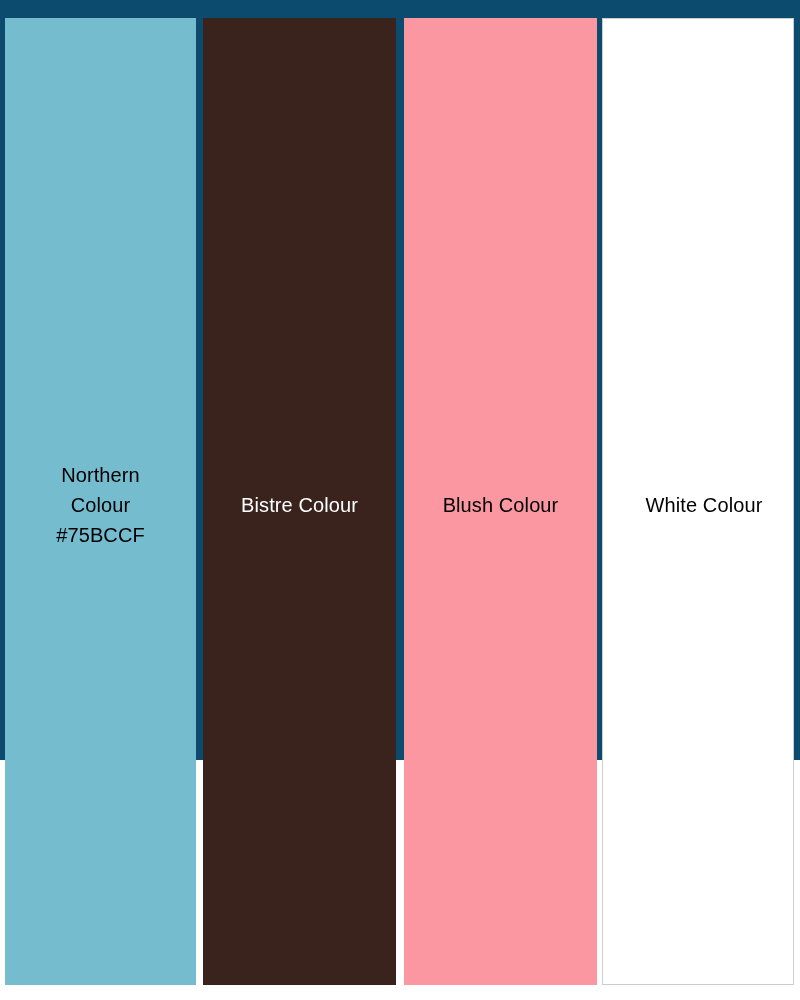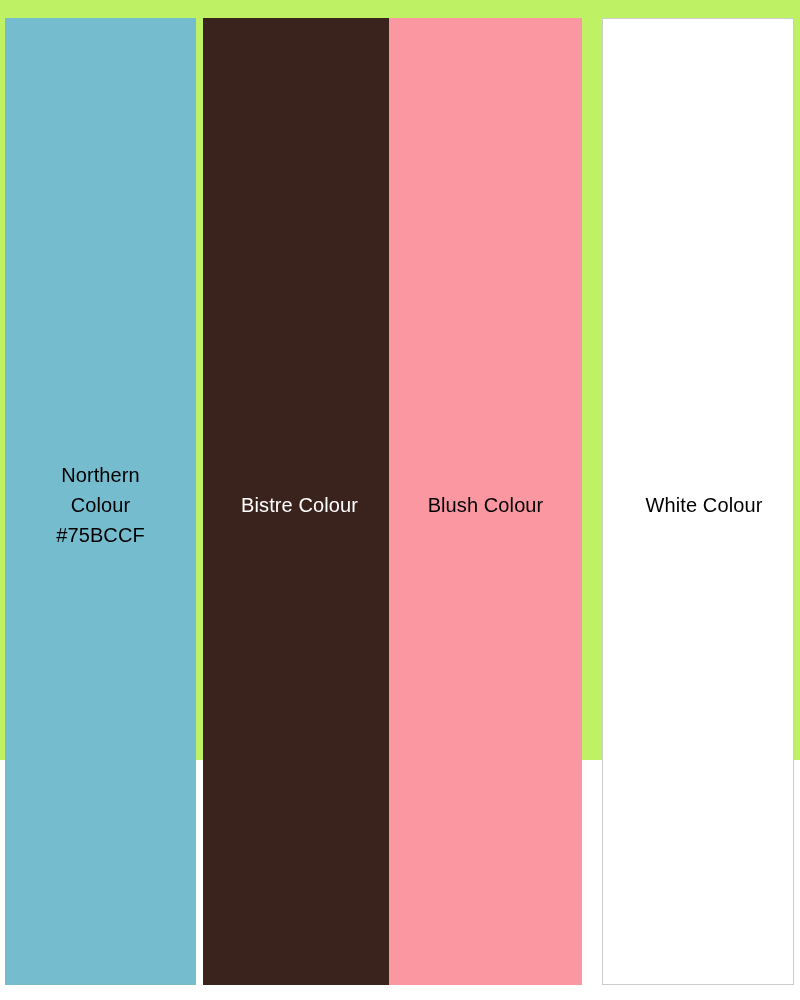--- a/index.html
+++ b/index.html
@@ -14,35 +14,35 @@
   body {
     font-family: "Liberation Sans", sans-serif;
   }
 
   .palette {
     position: absolute;
     left: 0;
     top: 0;
     width: 800px;
     height: 760px;
-    background: #bef264;
+    background: #0c4a6e;
   }
 
   .swatch {
     position: absolute;
     top: 18px;
     height: 967px;
     display: flex;
     align-items: center;
     justify-content: center;
   }
 
   .swatch-1 { left: 5px;   width: 191px; }
   .swatch-2 { left: 203px; width: 193px; }
-  .swatch-3 { left: 389px; width: 193px; }
+  .swatch-3 { left: 404px; width: 193px; }
   .swatch-4 { left: 602px; width: 192px; border: 1px solid #cccccc; }
 
   .swatch-label {
     font-size: 20px;
     line-height: 30px;
     text-align: center;
     letter-spacing: 0.1px;
     padding: 0 6px;
     user-select: none;
   }

